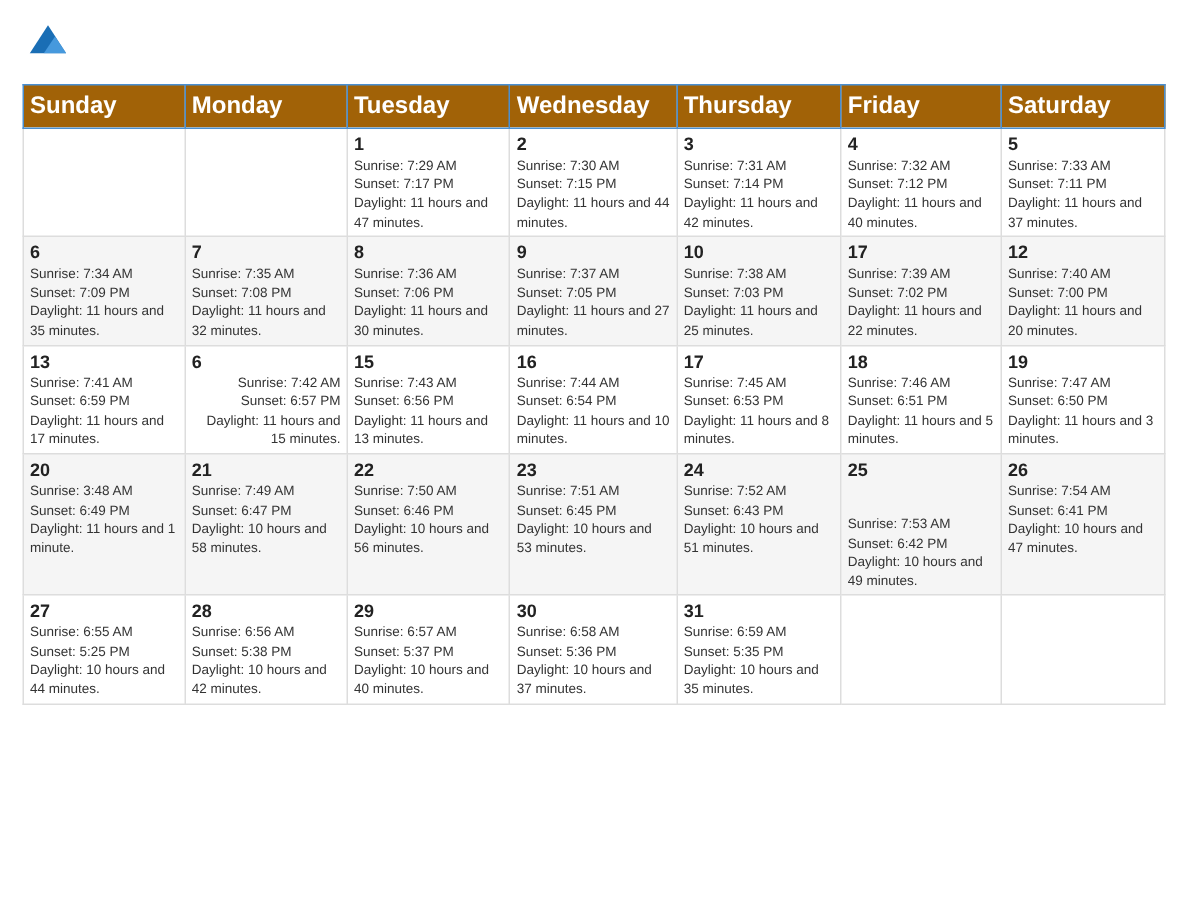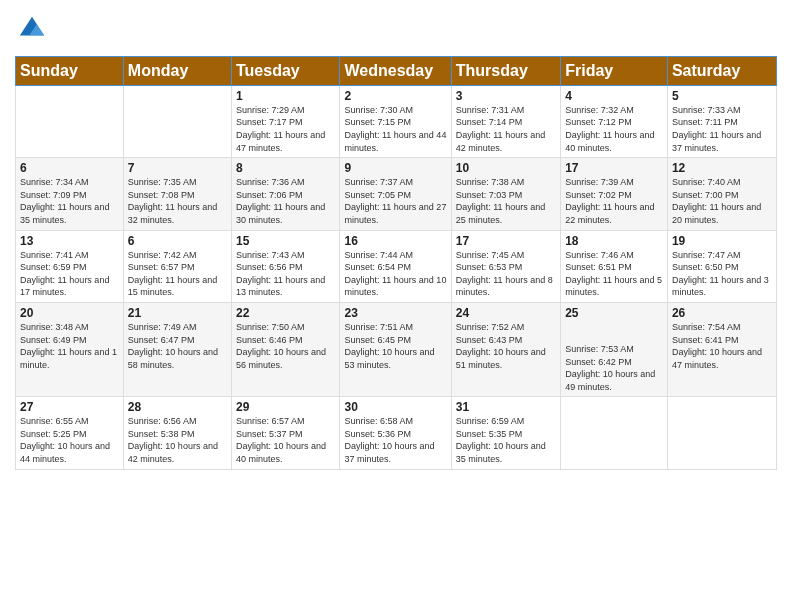--- a/index.html
+++ b/index.html
@@ -213,21 +213,21 @@
         </tr>
         <tr>
           <td>
             <span class="day-number">13</span>
             <div class="day-info" style="white-space: pre-line;">Sunrise: 7:41 AM
 Sunset: 6:59 PM
 Daylight: 11 hours and 17 minutes.</div>
           </td>
           <td>
             <span class="day-number">6</span>
-            <div class="day-info" style="white-space: pre-line;">Sunrise: 7:42 AM
+            <div class="day-info" style="white-space: pre-line; text-align: right;">Sunrise: 7:42 AM
 Sunset: 6:57 PM
 Daylight: 11 hours and 15 minutes.</div>
           </td>
           <td>
             <span class="day-number">15</span>
             <div class="day-info" style="white-space: pre-line;">Sunrise: 7:43 AM
 Sunset: 6:56 PM
 Daylight: 11 hours and 13 minutes.</div>
           </td>
           <td>

